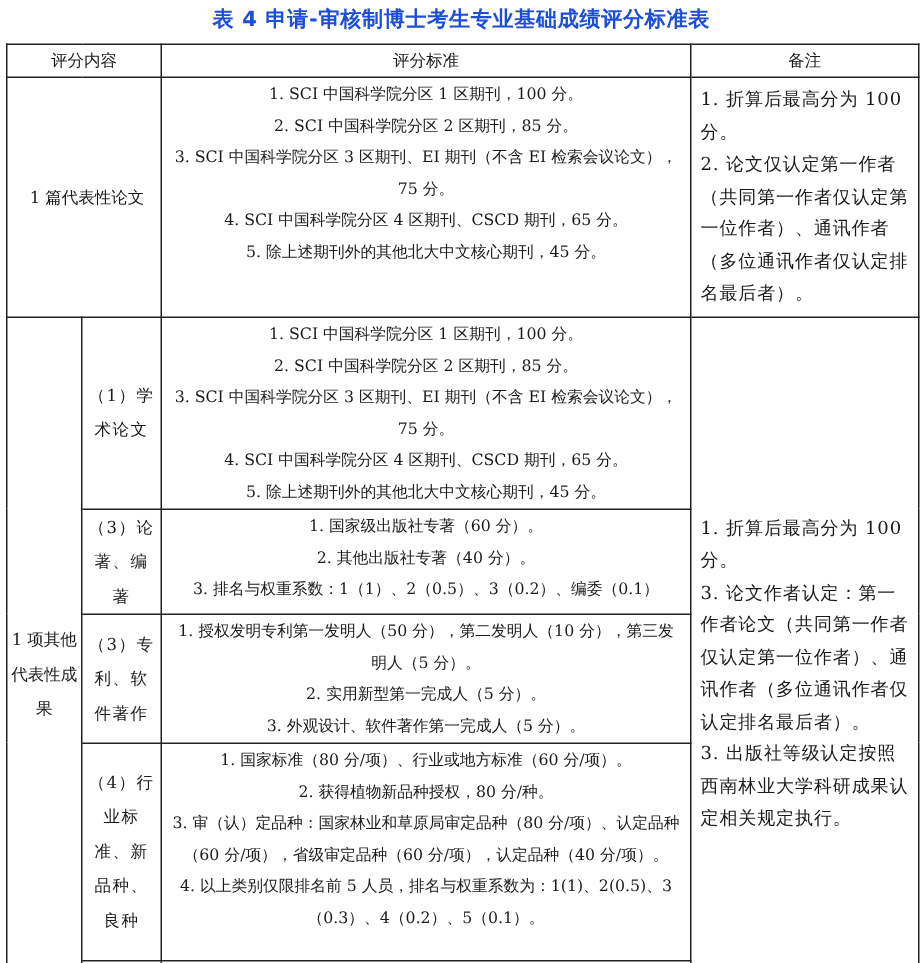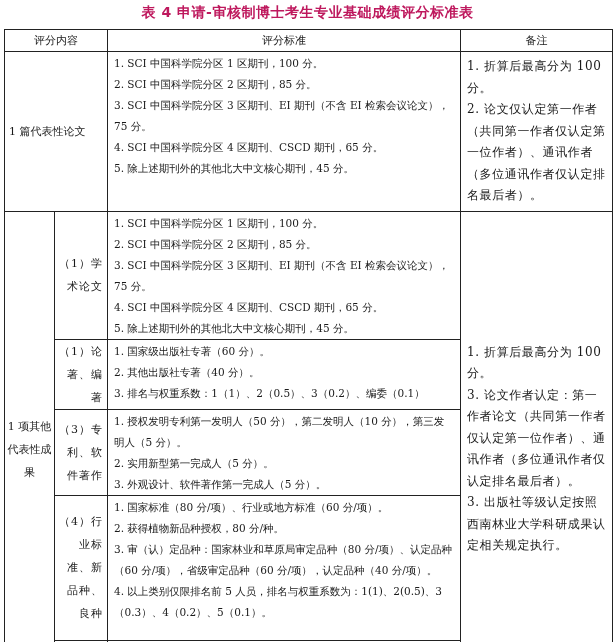--- a/index.html
+++ b/index.html
@@ -1,36 +1,36 @@
 <!DOCTYPE html>
 <html><head>
 <meta charset="utf-8">
 <style>
   * { box-sizing: border-box; margin: 0; padding: 0; }
   html, body { width: 615px; height: 642px; background: #ffffff; overflow: hidden; }
   body { font-family: "DejaVu Serif", "Liberation Serif", serif; color: #1a1a1a; position: relative; }
   .title {
     position: absolute; left: 0; top: 4px; width: 615px; text-align: center;
     font-family: "DejaVu Sans", "Liberation Sans", sans-serif;
-    font-weight: bold; font-size: 14px; letter-spacing: 0.5px; color: #be185d;
+    font-weight: bold; font-size: 14px; letter-spacing: 0.5px; color: #1d4ed8;
   }
   table {
     position: absolute; left: 4px; top: 29px;
     width: 608px; border-collapse: collapse; table-layout: fixed;
     font-size: 10.5px;
   }
   td, th { border: 1.3px solid #222; vertical-align: middle; }
   th {
     font-weight: normal; height: 22px; font-size: 11px;
     font-family: "DejaVu Sans", "Liberation Sans", sans-serif;
   }
-  .cat { text-align: left; padding-left: 4px; line-height: 23px; font-size: 11px; }
+  .cat { text-align: center; padding-left: 4px; line-height: 23px; font-size: 11px; }
   .cat-main { text-align: center; line-height: 23px; font-size: 11px; padding: 0 2px; }
-  .sub { text-align: right; line-height: 23px; font-size: 11px; padding: 0 4px; letter-spacing: 1px; }
-  .crit { padding: 1px 6px 0 6px; line-height: 21px; font-size: 10.5px; vertical-align: top; }
+  .sub { text-align: center; line-height: 23px; font-size: 11px; padding: 0 4px; letter-spacing: 1px; }
+  .crit { padding: 1px 6px 0 6px; line-height: 21px; font-size: 10.5px; vertical-align: top; text-align: center; }
   .crit div { white-space: normal; }
   .note { padding: 4px 6px; line-height: 21.5px; font-size: 12px; letter-spacing: 0.6px; }
 </style>
 </head>
 <body>
 
 <div class="title">表 4  申请-审核制博士考生专业基础成绩评分标准表</div>
 
 <table>
   <colgroup>
@@ -72,21 +72,21 @@
       <div>5. 除上述期刊外的其他北大中文核心期刊，45 分。</div>
     </td>
     <td rowspan="5" class="note" style="border-bottom:none;">
       <div>1. 折算后最高分为 100 分。</div>
       <div>3. 论文作者认定：第一作者论文（共同第一作者仅认定第一位作者）、通讯作者（多位通讯作者仅认定排名最后者）。</div>
       <div>3. 出版社等级认定按照西南林业大学科研成果认定相关规定执行。</div>
     </td>
   </tr>
 
   <tr style="height:64px">
-    <td class="sub">（1）论著、编著</td>
+    <td class="sub">（3）论著、编著</td>
     <td class="crit">
       <div>1. 国家级出版社专著（60 分）。</div>
       <div>2. 其他出版社专著（40 分）。</div>
       <div>3. 排名与权重系数：1（1）、2（0.5）、3（0.2）、编委（0.1）</div>
     </td>
   </tr>
 
   <tr style="height:85px">
     <td class="sub">（3）专利、软件著作</td>
     <td class="crit">

